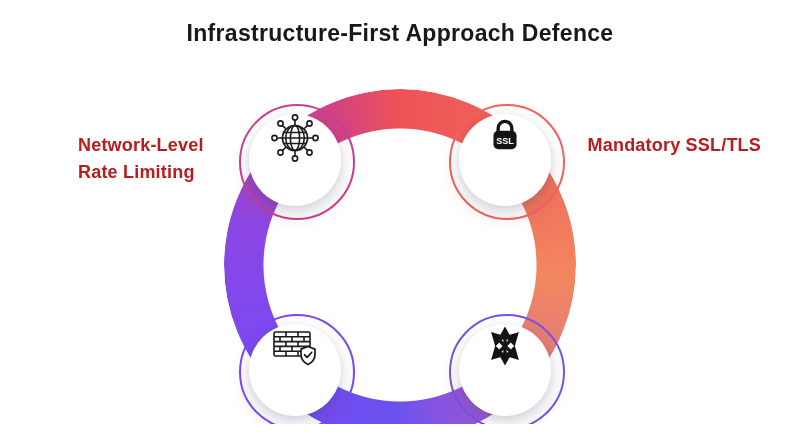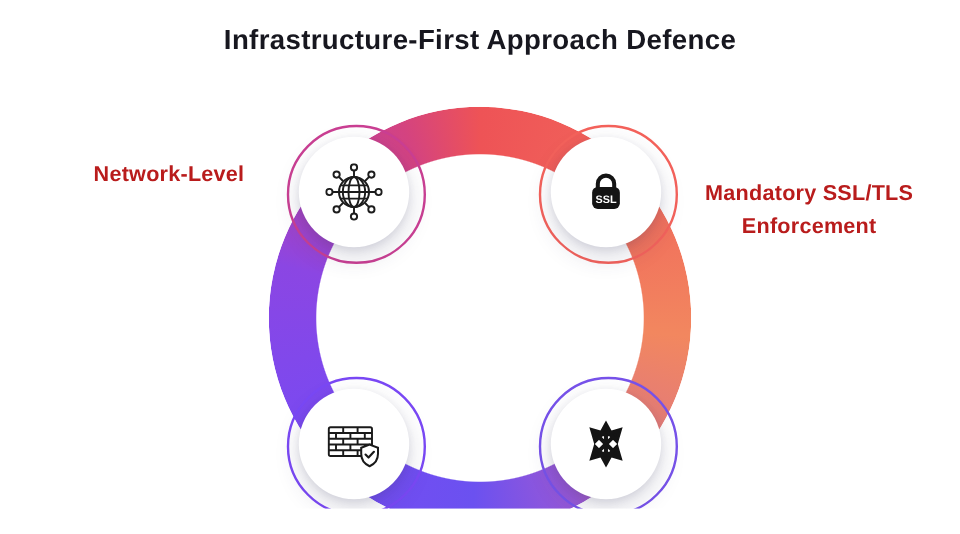--- a/index.html
+++ b/index.html
@@ -26,29 +26,29 @@
   .node-tl{left:295px;top:160px}
   .node-tr{left:505px;top:160px}
   .node-bl{left:295px;top:370px}
   .node-br{left:505px;top:370px}
   .outline{
     position:absolute;left:-56px;top:-56px;width:112px;height:112px;border-radius:50%;
     border:2px solid #999;z-index:2;background:transparent;
   }
   .disc{
     position:absolute;left:-46px;top:-46px;width:92px;height:92px;border-radius:50%;
-    background:#fff;z-index:3;display:flex;align-items:center;justify-content:center;
+    background:#fff;z-index:3;display:flex;align-items:flex-start;justify-content:center;
     box-shadow:0 8px 20px rgba(55,55,95,.18), 0 2px 6px rgba(55,55,95,.10);
   }
   .label{
     position:absolute;font-size:18px;font-weight:700;line-height:27px;
     color:#b91c1c;letter-spacing:.2px;z-index:4;
   }
   .label-tl{left:78px;top:132px;text-align:left}
-  .label-tr{right:39px;top:148px;text-align:center}
+  .label-tr{right:39px;top:132px;text-align:right}
   .label-bl{left:97px;top:353px;text-align:left}
   .label-br{right:92px;top:342px;text-align:right}
   svg{display:block}
 </style>
 </head>
 <body>
 
 <div class="canvas">
 
   <h1 class="title">Infrastructure-First Approach Defence</h1>
@@ -131,19 +131,19 @@
               <line x1="22" y1="22" x2="22" y2="13.5"></line>
               <path d="M22,5.8 L17.6,13.8 L26.4,13.8 Z"></path>
             </g>
         </g>
       </svg>
     </div>
   </div>
 
   <div class="label label-tl">
     <div>Network-Level</div>
+    <div>Rate Limiting</div>
   </div>
   <div class="label label-tr">
     <div>Mandatory SSL/TLS</div>
-    <div>Enforcement</div>
   </div>
 
 </div>
 
 </body></html>

